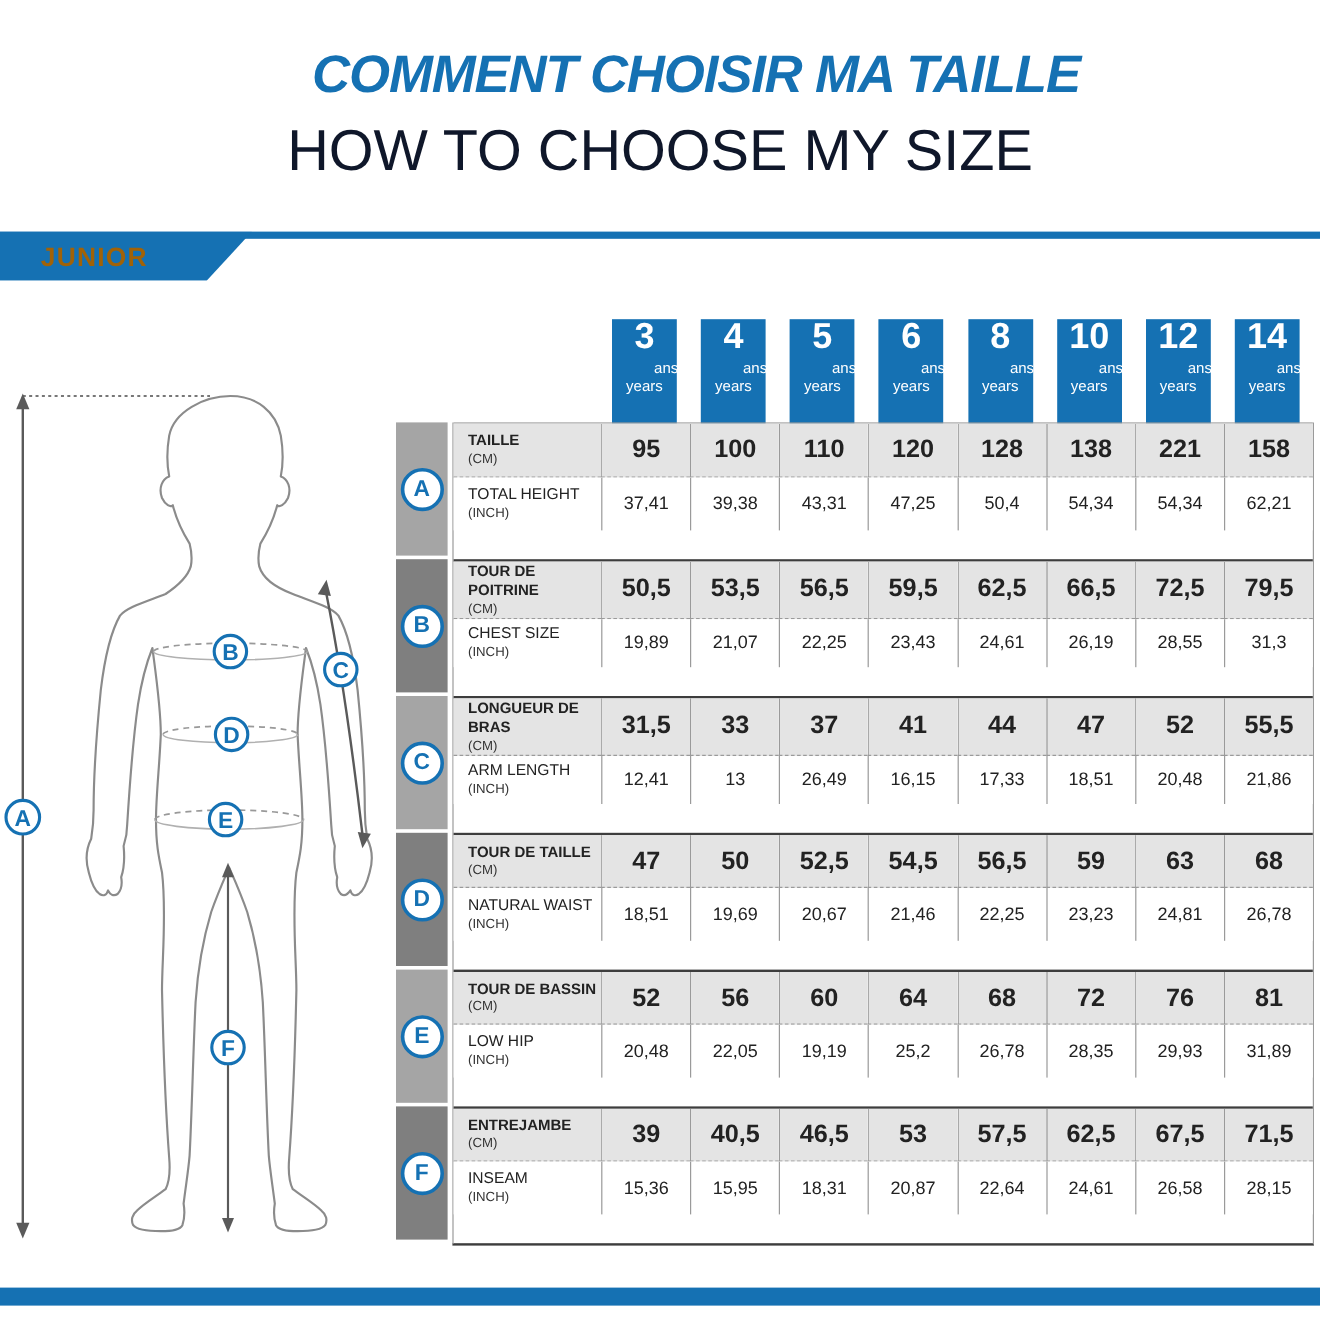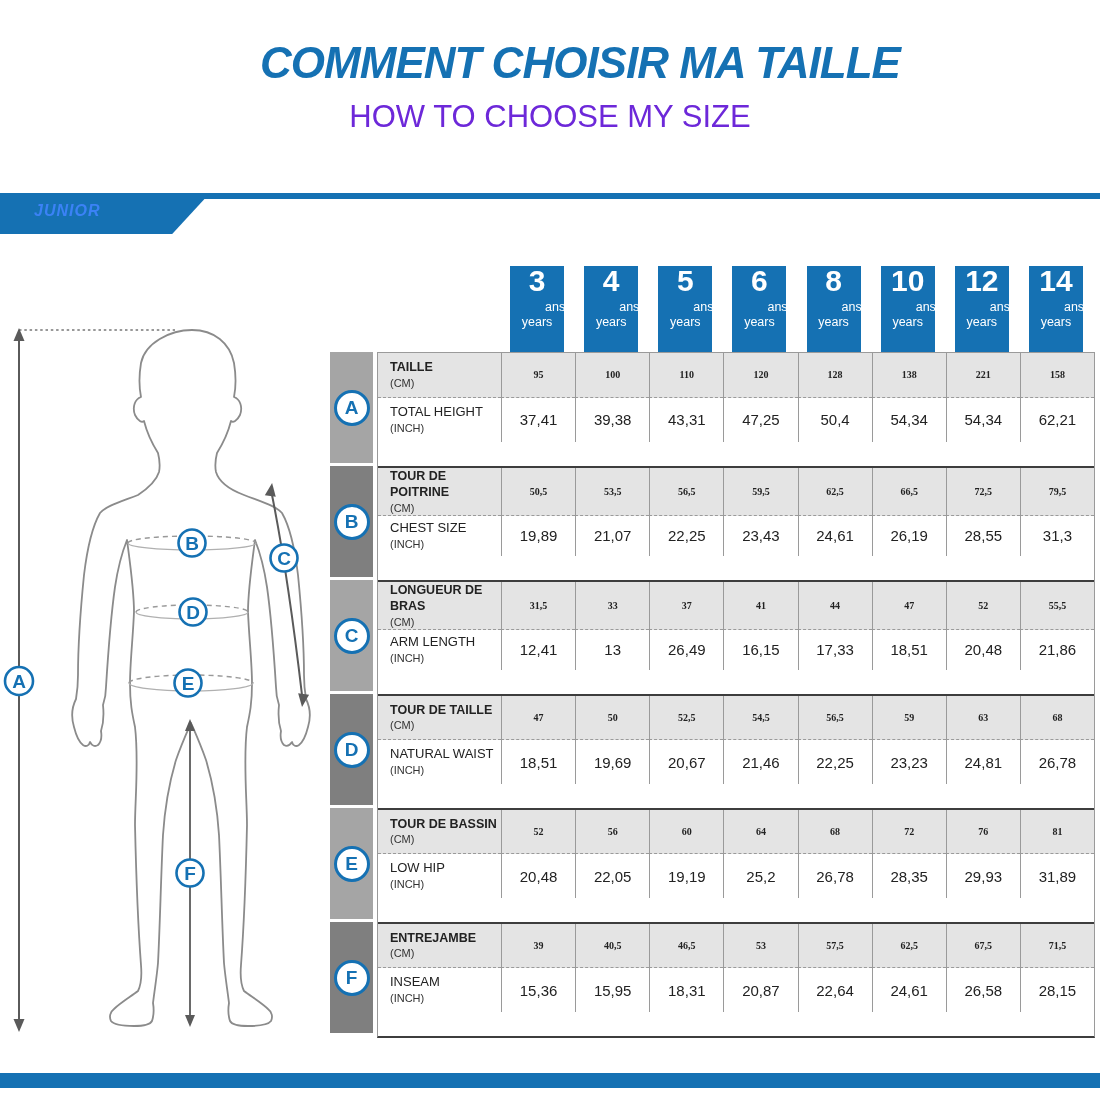--- a/index.html
+++ b/index.html
@@ -3,28 +3,28 @@
 <meta charset="utf-8">
 <style>
   html,body{margin:0;padding:0;background:#ffffff;}
   body{width:1100px;height:1100px;position:relative;overflow:hidden;
        font-family:"Liberation Sans","DejaVu Sans",sans-serif;}
 
   
   .title-fr{position:absolute;top:38px;left:0;width:1100px;text-align:center;
     color:#1571b3;font-size:44px;font-weight:bold;font-style:italic;letter-spacing:-1px;margin-left:30px;}
   .title-en{position:absolute;top:99px;left:0;width:1100px;text-align:center;
-    color:#6d28d9;font-size:31px;font-weight:400;letter-spacing:0;}
+    color:#0f172a;font-size:48px;font-weight:400;letter-spacing:0;}
 
   
   .banner-line{position:absolute;top:193px;left:0;width:1100px;height:6px;background:#1571b3;}
   .banner-tab{position:absolute;top:193px;left:0;width:210px;height:41px;background:#1571b3;
     clip-path:polygon(0 0,100% 0,82% 100%,0 100%);}
-  .banner-label{position:absolute;top:202px;left:34px;color:#3b82f6;
-    font-size:16px;font-weight:bold;letter-spacing:1px;font-style:italic;}
+  .banner-label{position:absolute;top:202px;left:34px;color:#a16207;
+    font-size:22px;font-weight:bold;letter-spacing:1px;}
 
   
   #size-headers{position:absolute;top:258px;left:500px;width:593px;height:87px;
     display:grid;grid-template-columns:repeat(8,74.125px);justify-items:center;}
   .size-box{width:54px;height:87px;background:#1571b3;color:#fff;text-align:center;box-sizing:border-box;}
   .size-box .num{font-size:30px;font-weight:bold;line-height:1.02;margin-top:8px;}
   .size-box .ans{font-size:12.5px;margin-top:3px;line-height:1.2;padding-left:35px;}
   .size-box .years{font-size:12.5px;line-height:1.2;}
 
   
@@ -47,21 +47,21 @@
   .block.first{border-top:1px solid #9a9a9a;}
   .block > div{box-sizing:border-box;border-left:1px solid #9a9a9a;
     display:flex;align-items:center;justify-content:center;color:#222;}
   .block > div.lbl{border-left:none;flex-direction:column;align-items:flex-start;
     justify-content:center;padding-left:12px;}
   .block > div.row-cm{background:#e4e4e4;border-bottom:1px dashed #9a9a9a;}
   .block > div.row-inch{background:#ffffff;}
   .lbl .name-fr{font-size:12.5px;font-weight:bold;line-height:1.3;}
   .lbl .name-en{font-size:13px;font-weight:400;line-height:1.3;}
   .lbl .unit{font-size:11px;font-weight:400;line-height:1.3;color:#333;}
-  .val-cm{font-size:10px;font-weight:bold;font-family:Liberation Serif, serif;}
+  .val-cm{font-size:21px;font-weight:bold;}
   .val-inch{font-size:15px;font-weight:400;}
 
   
   .bottom-bar{position:absolute;top:1073px;left:0;width:1100px;height:15px;background:#1571b3;}
 
   
   #figure-svg{position:absolute;top:315px;left:0;width:330px;height:740px;}
 </style>
 </head>
 <body>

